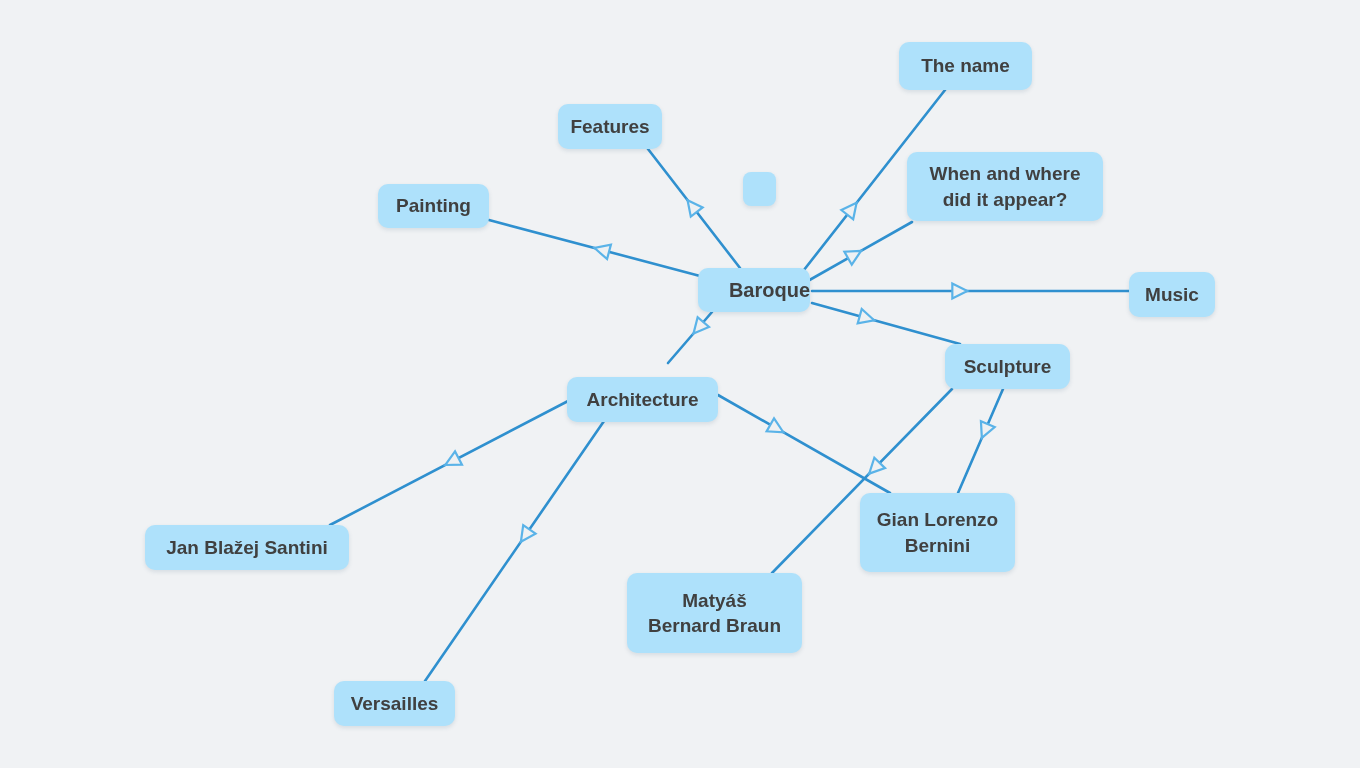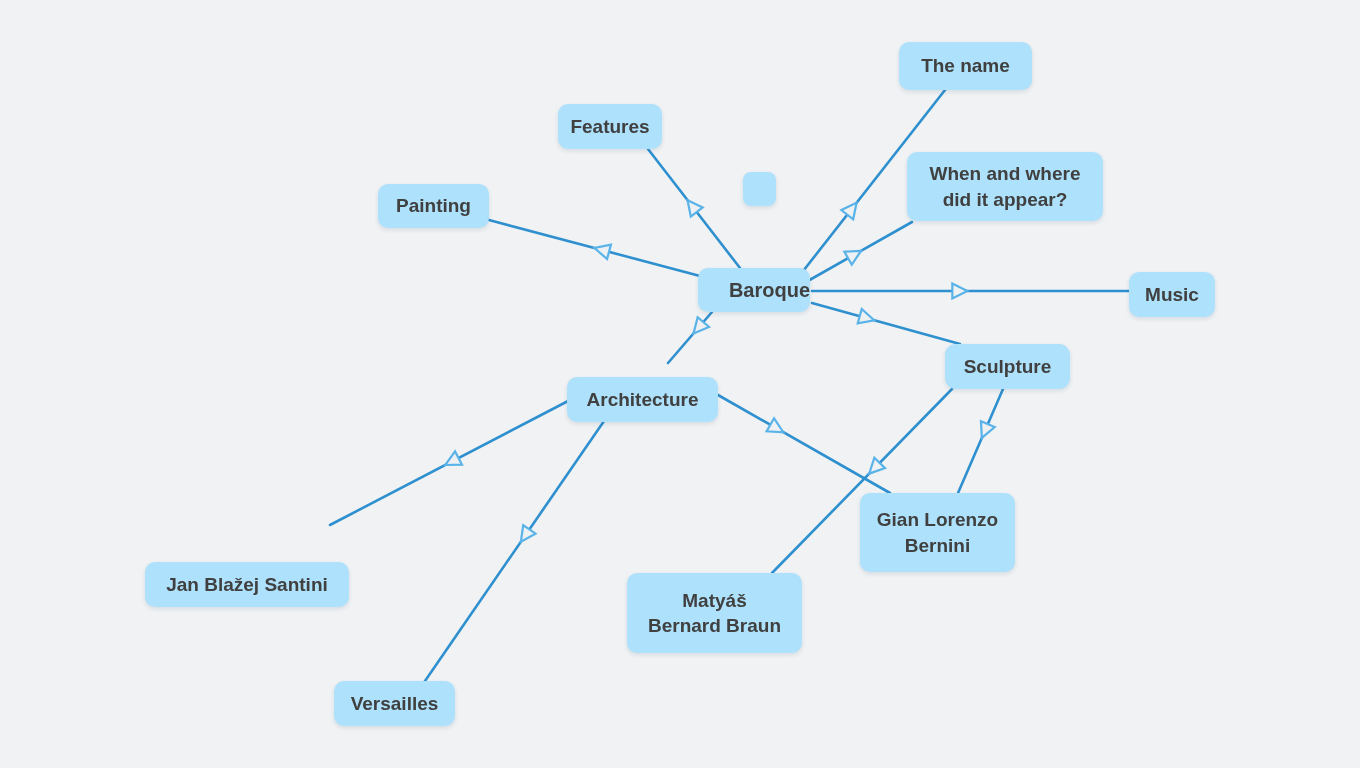--- a/index.html
+++ b/index.html
@@ -106,20 +106,20 @@
       <div class="node central" style="left: 698px; top: 268px; width: 112px; height: 44px; justify-content: flex-end;"><span>Baroque</span></div>
       <div class="node small-blank" style="left: 743px; top: 172px; width: 33px; height: 34px;"><span></span></div>
       <div class="node" style="left: 899px; top: 42px; width: 133px; height: 48px;"><span>The name</span></div>
       <div class="node" style="left: 907px; top: 152px; width: 196px; height: 69px;"><span>When and where
 did it appear?</span></div>
       <div class="node" style="left: 558px; top: 104px; width: 104px; height: 45px;"><span>Features</span></div>
       <div class="node" style="left: 378px; top: 184px; width: 111px; height: 44px; text-align: center;"><span>Painting</span></div>
       <div class="node" style="left: 1129px; top: 272px; width: 86px; height: 45px;"><span>Music</span></div>
       <div class="node" style="left: 945px; top: 344px; width: 125px; height: 45px; border-radius: 11px;"><span>Sculpture</span></div>
       <div class="node" style="left: 567px; top: 377px; width: 151px; height: 45px;"><span>Architecture</span></div>
-      <div class="node" style="left: 145px; top: 525px; width: 204px; height: 45px; margin-top: 37px;"><span>Jan Blažej Santini</span></div>
+      <div class="node" style="left: 145px; top: 525px; width: 204px; height: 45px;"><span>Jan Blažej Santini</span></div>
       <div class="node" style="left: 334px; top: 681px; width: 121px; height: 45px;"><span>Versailles</span></div>
       <div class="node" style="left: 627px; top: 573px; width: 175px; height: 80px;"><span>Matyáš
 Bernard Braun</span></div>
       <div class="node" style="left: 860px; top: 493px; width: 155px; height: 79px;"><span>Gian Lorenzo
 Bernini</span></div>
     </div>
 </div>
 
 </body></html>

